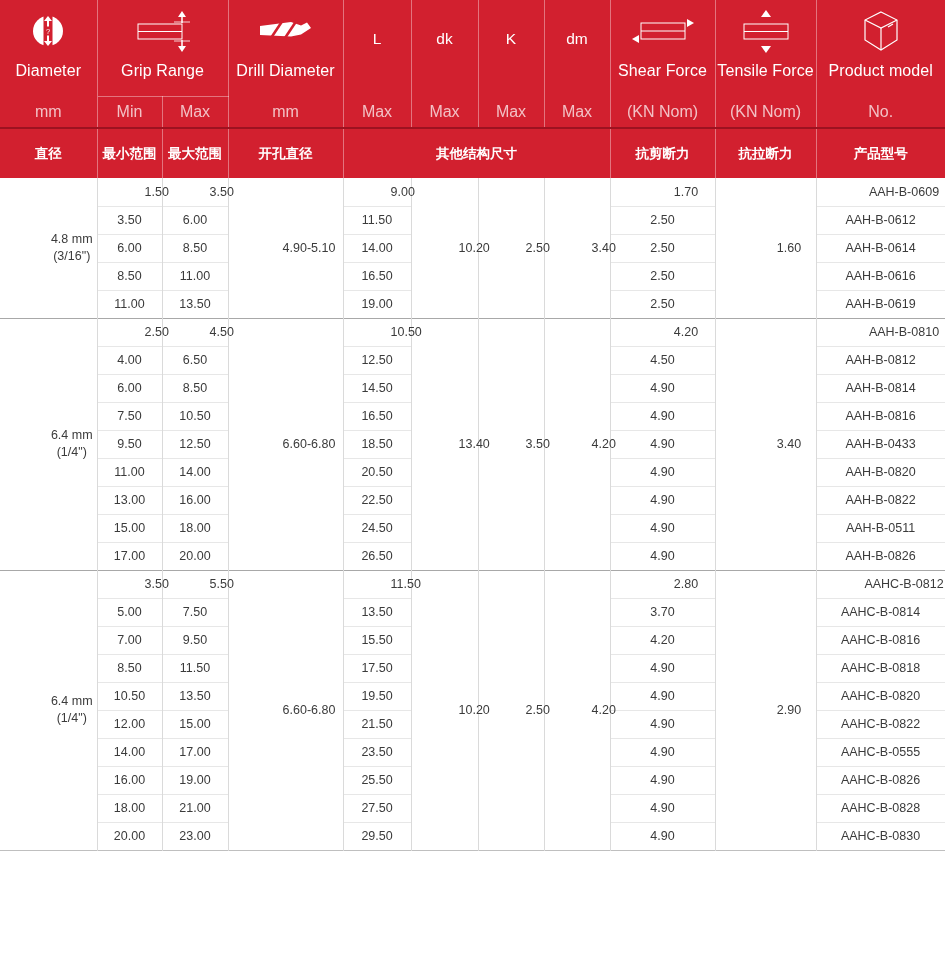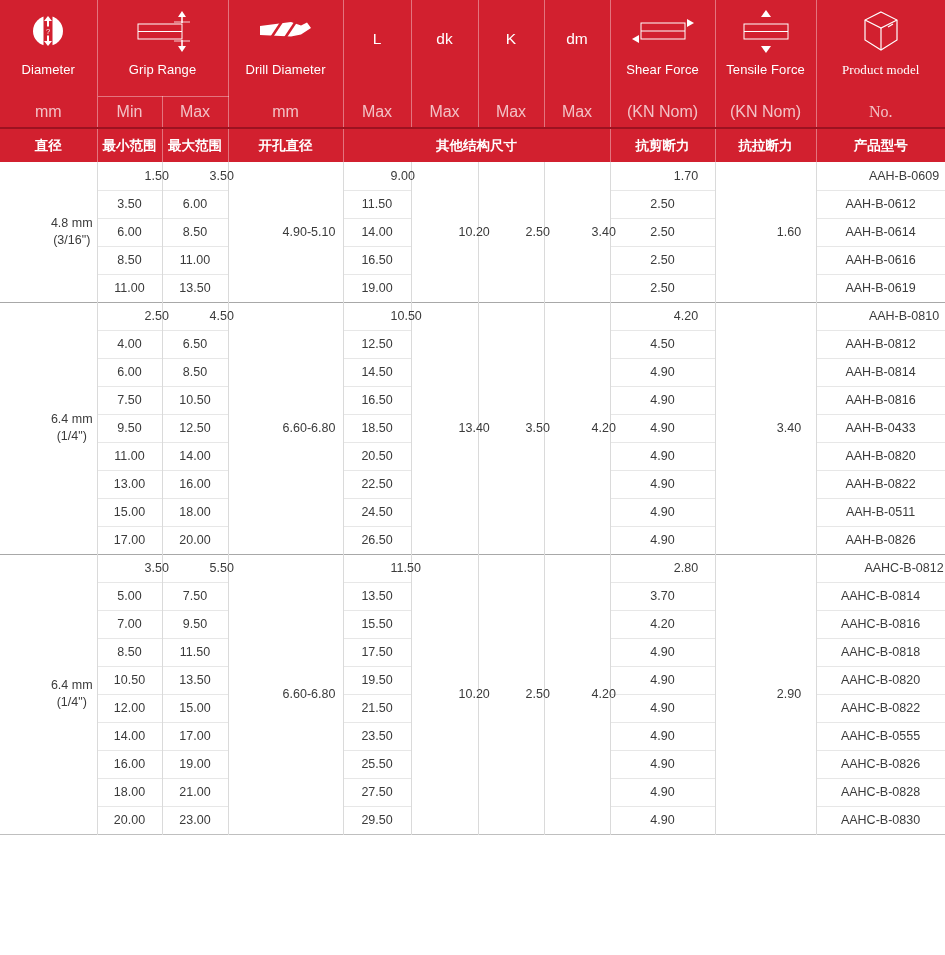--- a/index.html
+++ b/index.html
@@ -11,27 +11,27 @@
   table.spec{
     border-collapse:collapse;table-layout:fixed;width:945px;
     border-bottom:1px solid #bfbfbf;
   }
   
   thead th{
     background:#d2202f;color:#ffffff;font-weight:400;
     border-right:1px solid rgba(255,255,255,.38);
     padding:0;vertical-align:top;
   }
-  thead th.no-r{border-right:none;font-family:Liberation Serif, serif;}
+  thead th.no-r{border-right:none;}
   tr.h-top{height:96px;}
   tr.h-sub{height:32px;}
-  tr.h-cn{height:34px;padding-left:48px;}
+  tr.h-cn{height:50px;padding-left:48px;}
   .icon-wrap{height:62px;display:flex;align-items:center;justify-content:center;}
   .h-label{height:24px;display:flex;align-items:flex-start;justify-content:center;
-    font-size:13px;letter-spacing:.1px;}
+    font-size:16px;letter-spacing:.1px;}
   .dim-letter{height:78px;display:flex;align-items:center;justify-content:center;font-size:15.5px;}
   tr.h-sub th{vertical-align:middle;font-size:16px;color:rgba(255,255,255,.72);font-weight:400;}
   th.grip-span{border-bottom:1px solid rgba(255,255,255,.38);}
   tr.h-cn th{
     vertical-align:middle;font-size:13.5px;font-weight:700;color:#ffffff;
     border-top:2px solid #9d1220;
   }
   
   tbody tr{height:28px;}
   tbody td{

